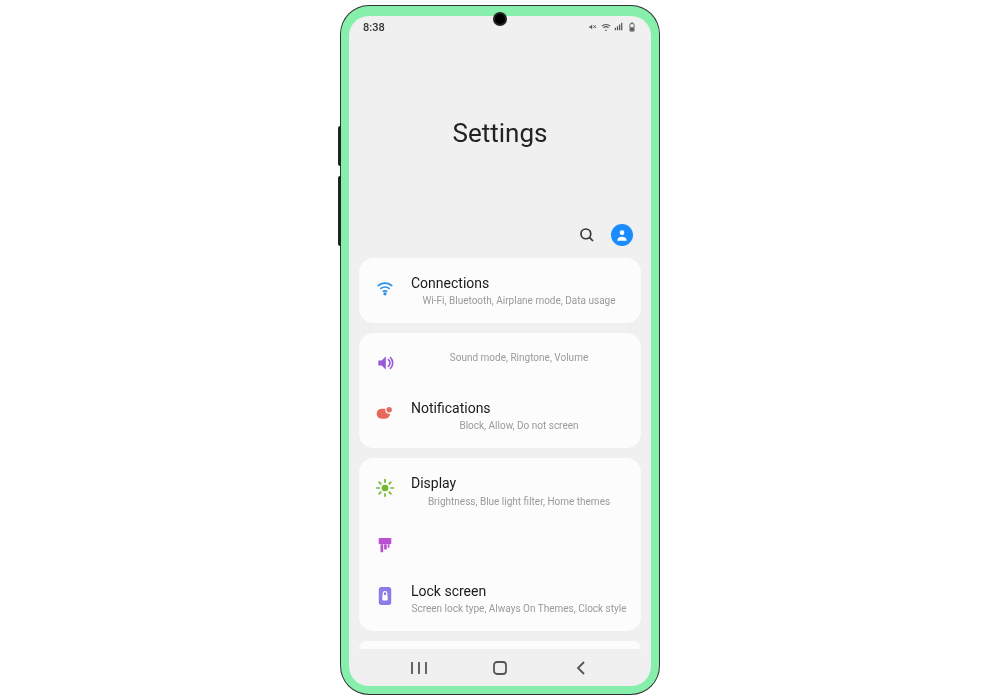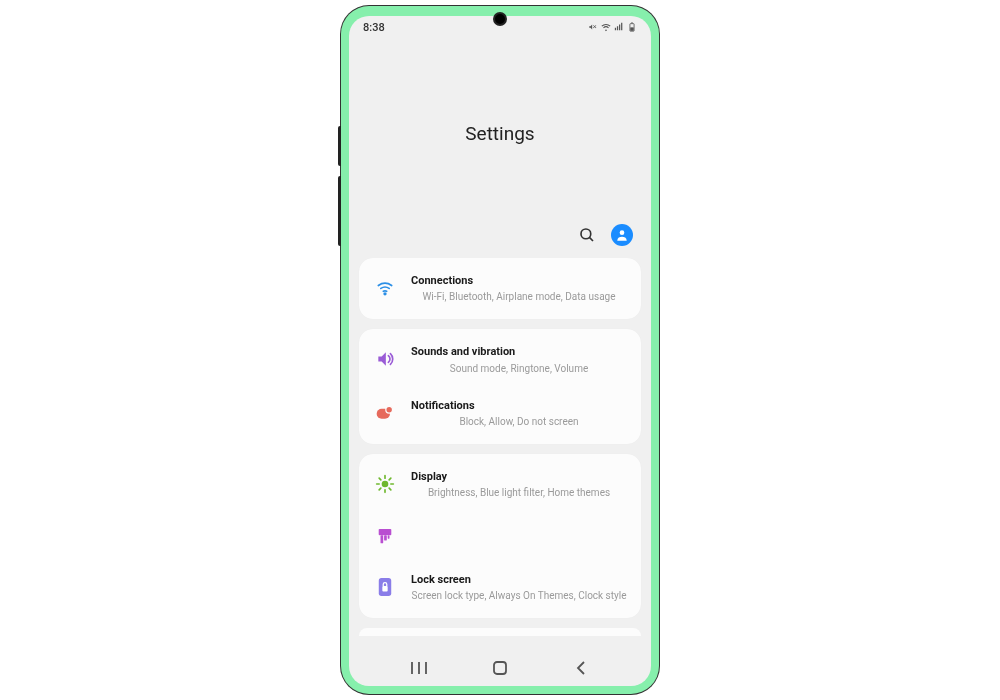--- a/index.html
+++ b/index.html
@@ -67,21 +67,21 @@
   .status-right svg { width: 10px; height: 10px; }
   .header {
     height: 220px;
     display: flex;
     flex-direction: column;
     align-items: center;
     justify-content: center;
     position: relative;
   }
   .header-title {
-    font-size: 19px;
+    font-size: 26px;
     font-weight: 400;
     color: #222;
     margin-top: -30px;
   }
   .header-actions {
     position: absolute;
     bottom: 12px;
     right: 18px;
     display: flex;
     align-items: center;
@@ -116,21 +116,21 @@
     width: 24px;
     height: 24px;
     margin-right: 14px;
     margin-top: 2px;
     display: flex;
     align-items: center;
     justify-content: center;
     flex-shrink: 0;
   }
   .row-text { flex: 1; }
-  .row-title { font-size: 11px; color: #1a1a1a; font-weight: 700; line-height: 1.3; }
+  .row-title { font-size: 14px; color: #1a1a1a; font-weight: 400; line-height: 1.3; }
   .row-sub { font-size: 10px; color: #9a9a9a; margin-top: 2px; line-height: 1.3; text-align: center; }
   .partial-card {
     background: #fcfcfc;
     border-radius: 14px 14px 0 0;
     height: 8px;
   }
   .nav-bar {
     height: 36px;
     display: flex;
     align-items: center;
@@ -213,21 +213,20 @@
         <div class="card">
           <div class="row">
       <div class="row-icon">
               <svg width="20" height="20" viewBox="0 0 24 24" fill="#9a5cd6">
                 <path d="M4 9v6h4l5 5V4L8 9H4z"></path>
                 <path d="M16 8a5 5 0 010 8" fill="none" stroke="#9a5cd6" stroke-width="2" stroke-linecap="round"></path>
                 <path d="M18.5 5.5a9 9 0 010 13" fill="none" stroke="#9a5cd6" stroke-width="2" stroke-linecap="round"></path>
               </svg>
             </div>
       <div class="row-text">
-        <div class="row-title">Sounds and vibration</div>
         <div class="row-sub">Sound mode, Ringtone, Volume</div>
       </div>
           </div>
           <div class="row">
       <div class="row-icon">
               <svg width="20" height="16" viewBox="0 0 24 18" fill="#e66a5c">
                 <rect x="2" y="4" width="16" height="12" rx="6"></rect>
                 <circle cx="17" cy="5" r="4" fill="#e66a5c" stroke="#fcfcfc" stroke-width="1.5"></circle>
               </svg>
             </div>

